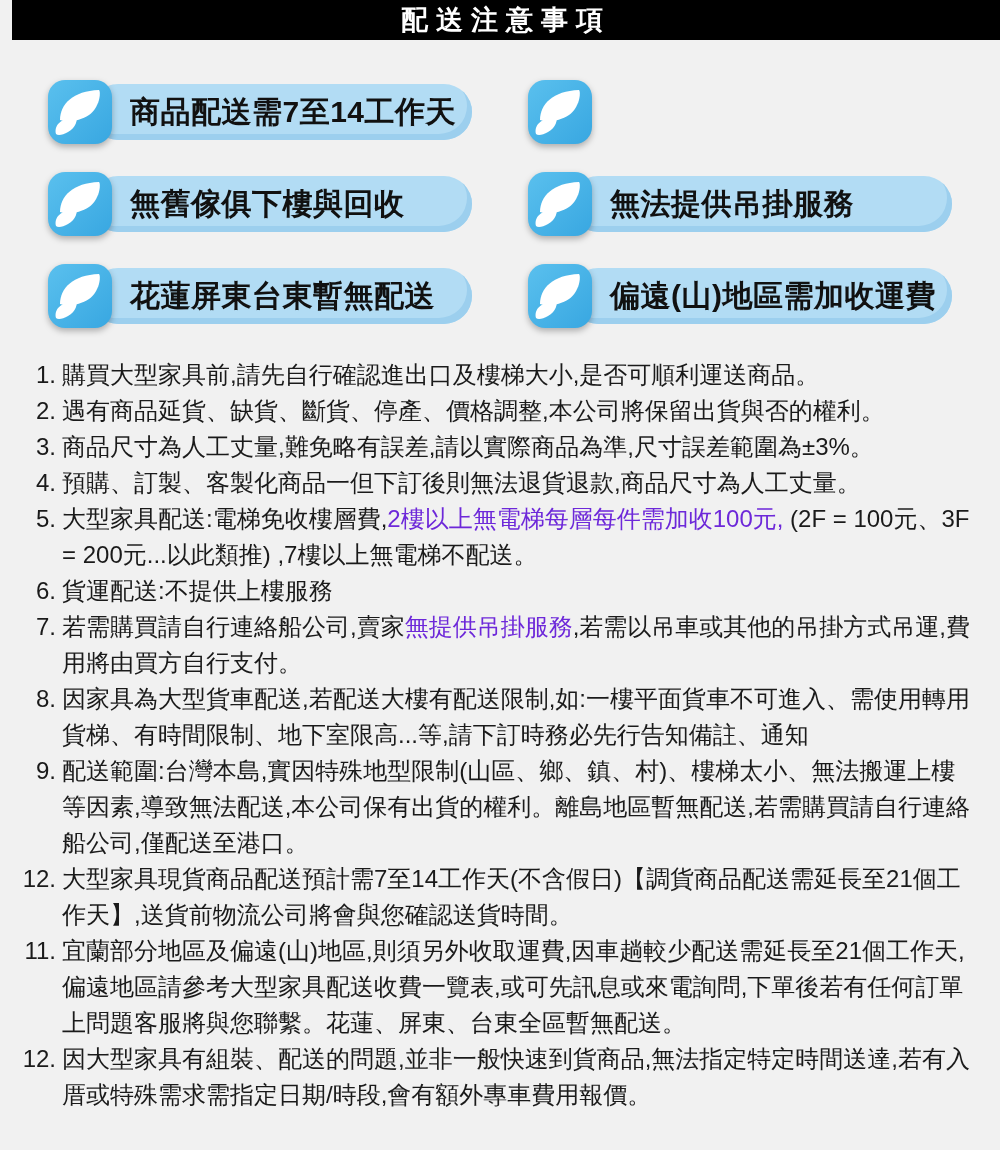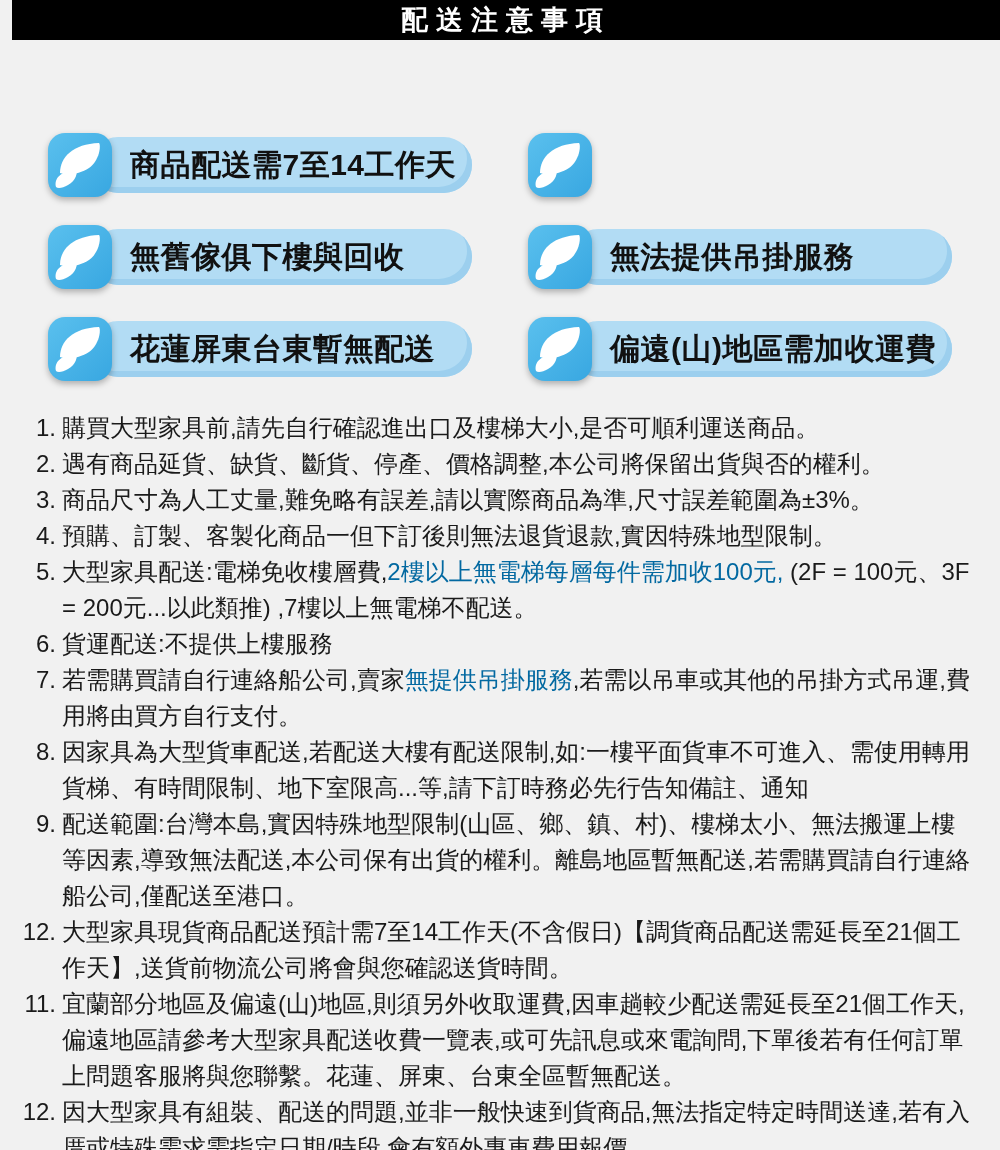--- a/index.html
+++ b/index.html
@@ -17,26 +17,25 @@
     color:#fff;
     display:flex;
     align-items:center;
     justify-content:center;
     font-size:27px;
     font-weight:bold;
     letter-spacing:8px;
     margin-left:12px;
   }
   .badges {
-    padding:55px 0 0 47px;
+    padding:39px 0 0 47px;
     display:grid;
     grid-template-columns:425px 425px;
     column-gap:55px;
     row-gap:26px;
-    margin-top:37px;
   }
   .badge { position:relative; height:66px; }
   .badge-icon {
     position:absolute; left:0; top:0;
     width:66px; height:66px; z-index:2;
     filter:drop-shadow(0 3px 3px rgba(0,0,0,.28));
   }
   .badge-icon svg { display:block; width:66px; height:66px; }
   .pill {
     position:absolute; left:43px; right:0; top:5px; height:56px;
@@ -47,21 +46,21 @@
     padding-left:40px;
     font-size:30px; font-weight:bold; color:#111;
     letter-spacing:0.5px;
     white-space:nowrap;
   }
   .notes { padding:28px 22px 0 20px; }
   .note { display:flex; font-size:24px; line-height:36px; }
   .note-num { flex:none; width:36px; text-align:right; padding-right:0; }
   .note-gap { flex:none; width:6px; }
   .note-text { flex:1; }
-  .red { color:#0369a1; }
+  .red { color:#6d28d9; }
 </style>
 </head>
 <body>
 
 <div class="header">
   <span>配送注意事項</span>
 </div>
 
 <div class="badges">
     <div class="badge">
@@ -183,21 +182,21 @@
       <span class="note-text"><span>遇有商品延貨、缺貨、斷貨、停產、價格調整,本公司將保留出貨與否的權利。</span></span>
     </div>
     <div class="note">
       <span class="note-num">3.</span>
       <span class="note-gap"></span>
       <span class="note-text"><span>商品尺寸為人工丈量,難免略有誤差,請以實際商品為準,尺寸誤差範圍為±3%。</span></span>
     </div>
     <div class="note">
       <span class="note-num">4.</span>
       <span class="note-gap"></span>
-      <span class="note-text"><span>預購、訂製、客製化商品一但下訂後則無法退貨退款,實因特殊地型限制。</span></span>
+      <span class="note-text"><span>預購、訂製、客製化商品一但下訂後則無法退貨退款,商品尺寸為人工丈量。</span></span>
     </div>
     <div class="note">
       <span class="note-num">5.</span>
       <span class="note-gap"></span>
       <span class="note-text"><span>大型家具配送:電梯免收樓層費,</span><span class="red">2樓以上無電梯每層每件需加收100元,</span><span> (2F = 100元、3F = 200元...以此類推) ,7樓以上無電梯不配送。</span></span>
     </div>
     <div class="note">
       <span class="note-num">6.</span>
       <span class="note-gap"></span>
       <span class="note-text"><span>貨運配送:不提供上樓服務</span></span>

